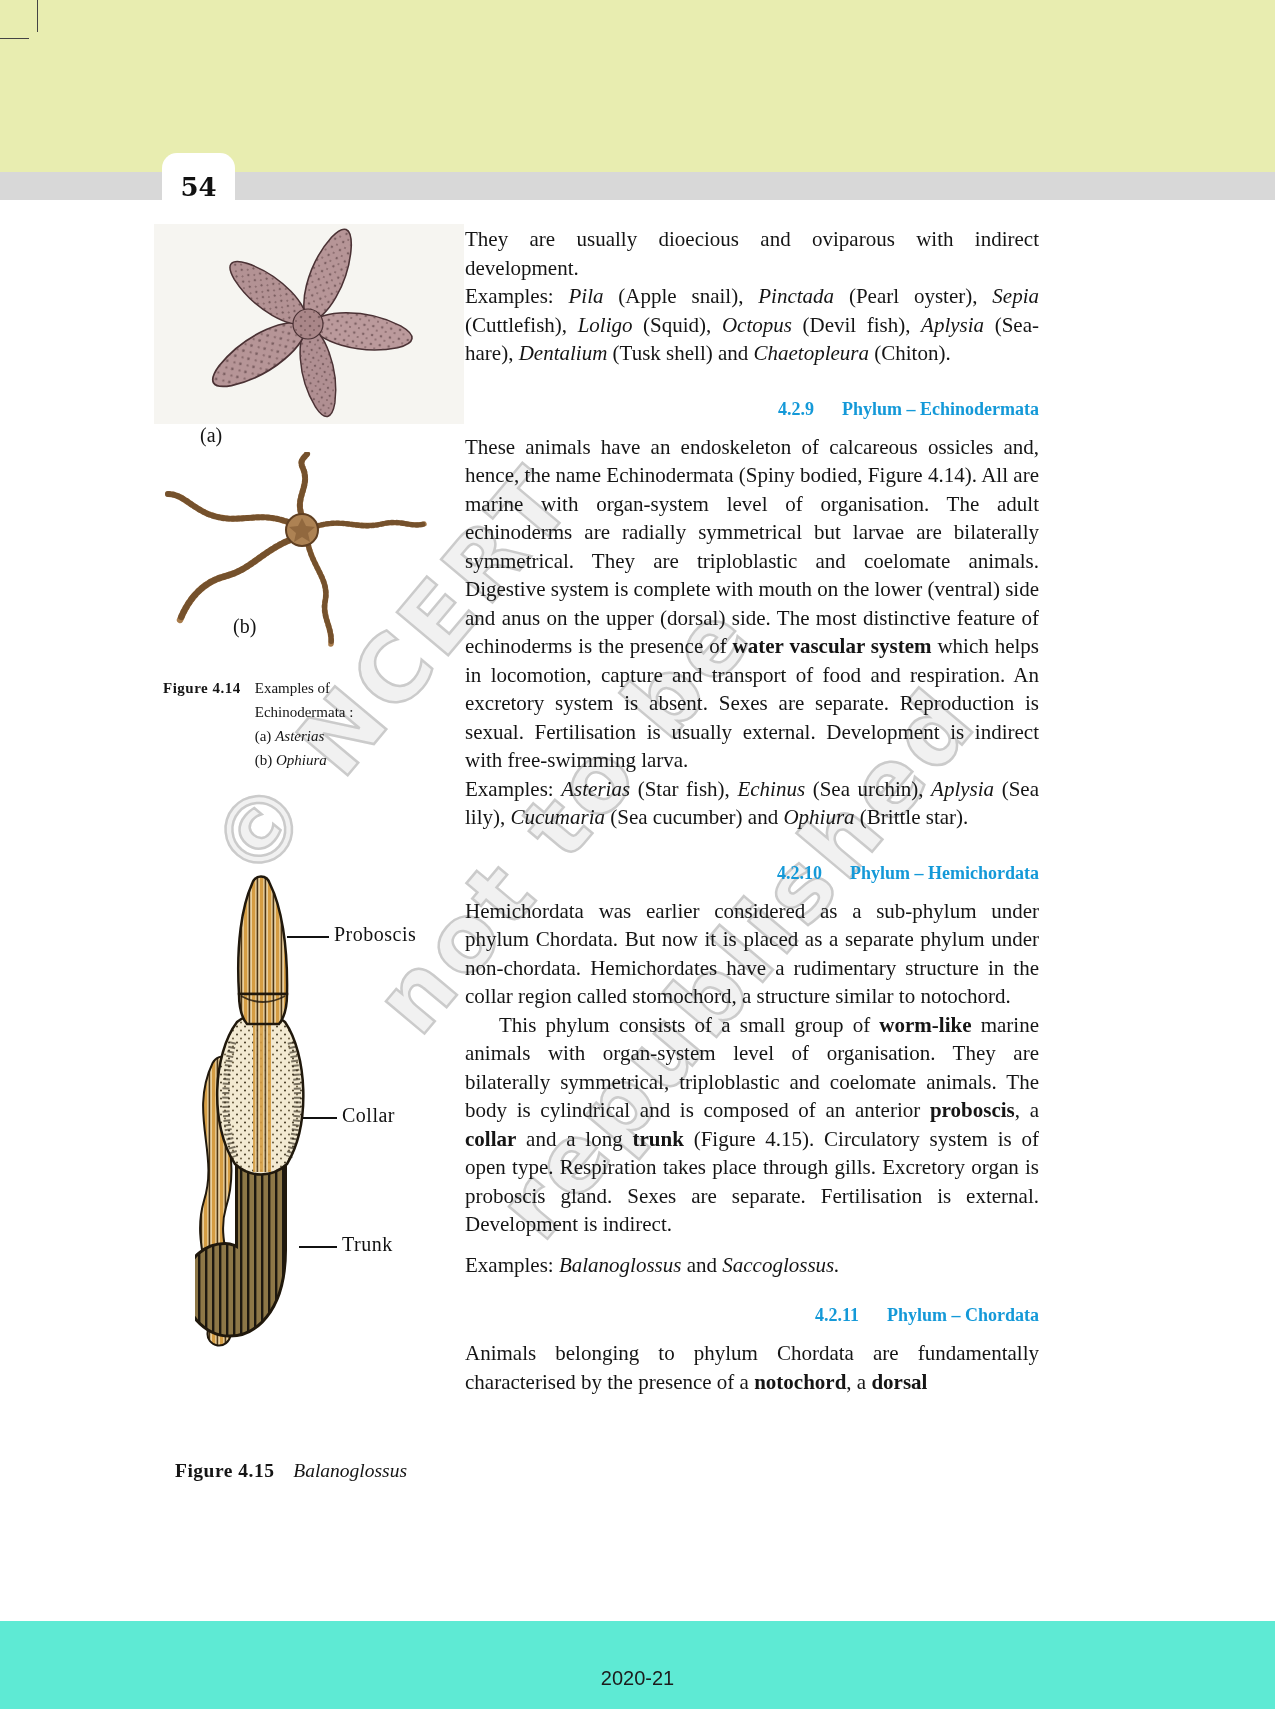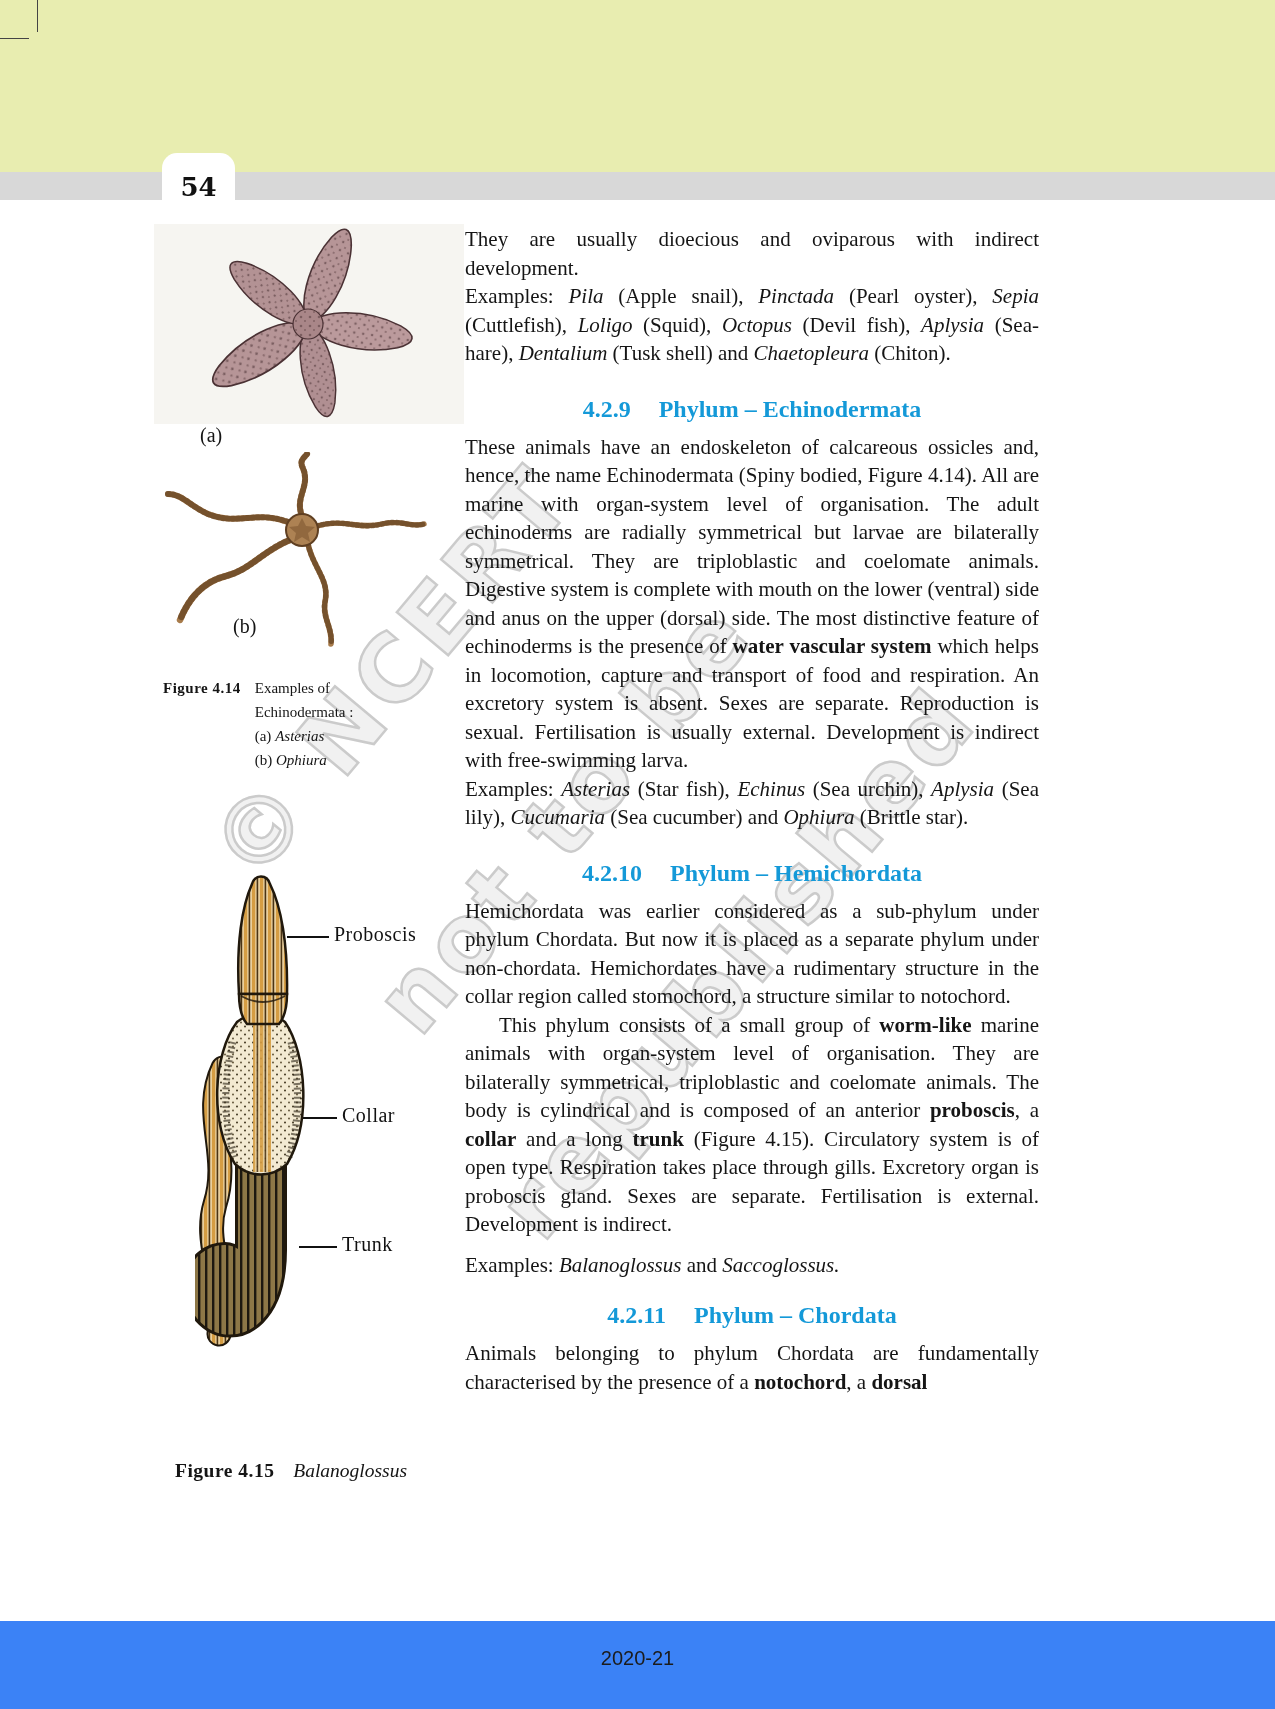--- a/index.html
+++ b/index.html
@@ -1,21 +1,21 @@
 <!DOCTYPE html>
 <html><head>
 <meta charset="utf-8">
 <style>
   html,body{margin:0;padding:0;}
   .page{position:relative;width:1275px;height:1709px;background:#ffffff;overflow:hidden;
         font-family:"Liberation Serif","DejaVu Serif",serif;color:#151515;}
   
   .band-top{position:absolute;left:0;top:0;width:1275px;height:172px;background:#e8edb0;z-index:5;}
-  .band-bottom{position:absolute;left:0;top:1621px;width:1275px;height:88px;background:#3b82f6;z-index:5;
-               display:flex;align-items:flex-start;justify-content:center;}
+  .band-bottom{position:absolute;left:0;top:1621px;width:1275px;height:88px;background:#5eead4;z-index:5;
+               display:flex;align-items:center;justify-content:center;}
   .footer-text{margin-top:26px;font-family:"Liberation Sans",sans-serif;font-size:20px;color:#1c1c1c;}
   .header-bar{position:absolute;left:0;top:172px;width:1275px;height:28px;background:#d8d8d8;z-index:6;}
   .running-head{position:absolute;right:215px;top:173px;font-variant:small-caps;letter-spacing:1.5px;
                 font-size:21px;color:#111;}
   .page-tab{position:absolute;left:162px;top:143px;width:73px;height:58px;background:#ffffff;
             border-radius:15px 15px 0 0;z-index:7;display:flex;align-items:center;justify-content:center;margin-top:10px;}
   .page-num{font-family:"DejaVu Serif","Liberation Serif",serif;font-weight:bold;font-size:26px;color:#111;
             margin-top:10px;}
   
   .crop-v{position:absolute;left:37px;top:0;width:1px;height:32px;background:#444;z-index:8;}
@@ -25,21 +25,21 @@
              transform-origin:50% 50%;text-align:center;pointer-events:none;}
   .watermark div{font-family:"DejaVu Sans","Liberation Sans",sans-serif;font-weight:bold;font-size:92px;
              letter-spacing:6px;line-height:2.45;color:rgba(205,205,205,0.28);
              -webkit-text-stroke:2.5px #cbcbcb;}
   
   .text-col{position:absolute;left:465px;top:225px;width:574px;z-index:2;font-size:21px;line-height:28.5px;
             text-align:justify;}
   .text-col p{margin:0;}
   p.gap{margin-top:12px;}
   p.indent{text-indent:34px;}
-  h3.sh{margin:26px 0 9px 0;font-size:24px;line-height:30px;color:#1499d8;font-weight:bold;text-align:center;}
+  h3.sh{margin:26px 0 9px 0;font-size:18px;line-height:30px;color:#1499d8;font-weight:bold;text-align:right;}
   h3.sh .shn{margin-right:28px;}
   em{font-style:italic;}
   strong{font-weight:bold;}
   
   .fig{position:absolute;z-index:2;}
   .panel-label{position:absolute;z-index:3;font-size:20px;color:#151515;}
   .fig-caption{position:absolute;z-index:3;display:flex;font-size:15px;line-height:24px;}
   .cap-label{font-weight:bold;white-space:nowrap;margin-right:14px;letter-spacing:0.5px;}
   .leader{position:absolute;height:2px;background:#111;z-index:3;}
   .part-label{position:absolute;z-index:3;font-size:20px;letter-spacing:0.5px;color:#111;}

